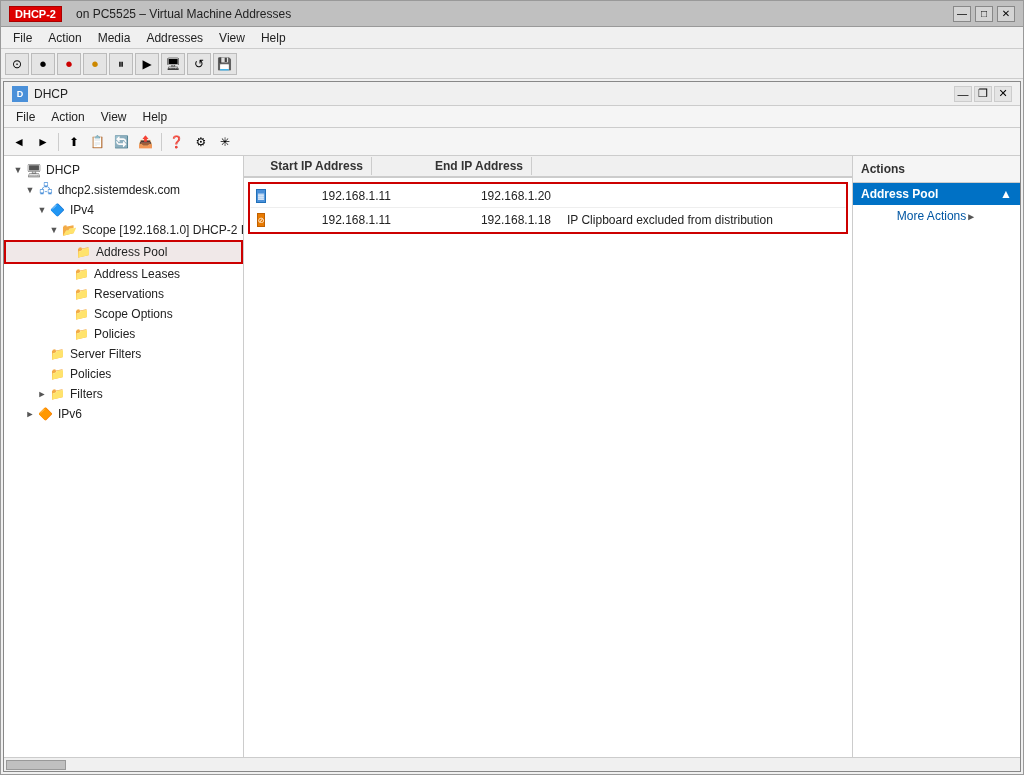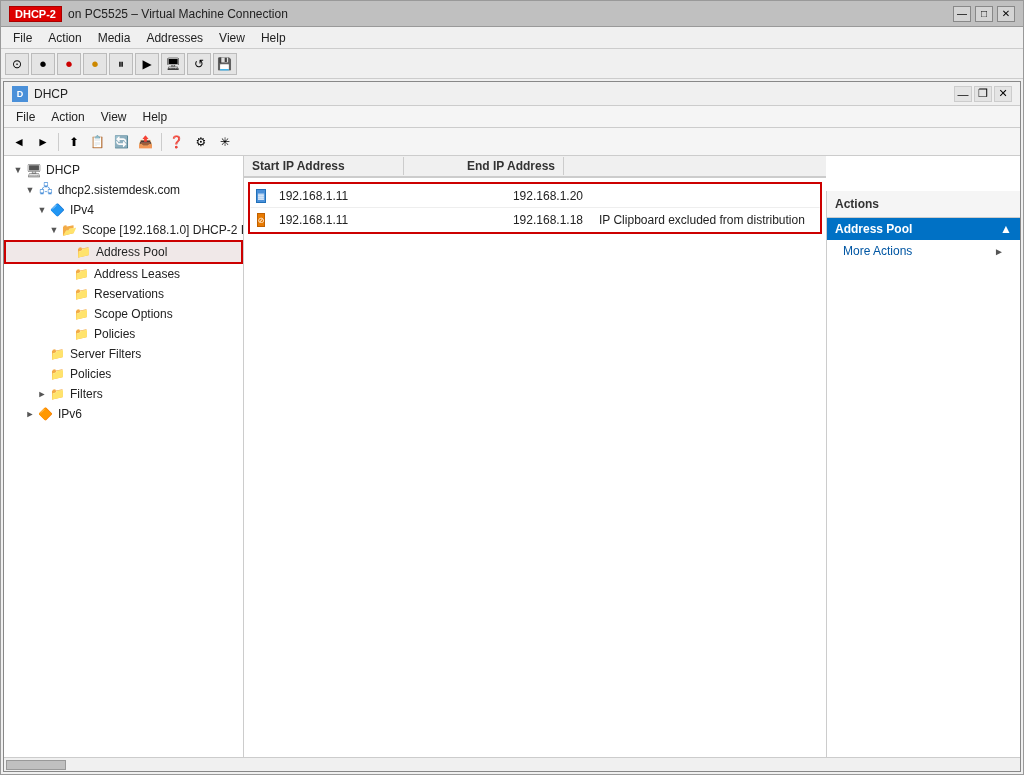--- a/index.html
+++ b/index.html
@@ -32,21 +32,21 @@
       flex-shrink: 0;
     }
 
     .vm-title-badge {
       background: #d00;
       color: white;
       padding: 1px 5px;
       font-size: 11px;
       font-weight: bold;
       border: 1px solid #a00;
-      margin-right: 6px;
+      margin-right: 14px;
     }
 
     .vm-title-text {
       font-size: 12px;
       color: #222;
       flex: 1;
     }
 
     .vm-controls {
       display: flex;
@@ -295,21 +295,21 @@
     .list-col-header {
       padding: 2px 8px;
       font-size: 12px;
       font-weight: bold;
       color: #333;
       border-right: 1px solid #ccc;
       cursor: pointer;
       user-select: none;
     }
 
-    .col-start { width: 160px; }
+    .col-start { width: 128px; text-align: right; }
     .col-end { width: 160px; text-align: right; }
     .col-desc { flex: 1; }
 
     .list-row {
       display: flex;
       align-items: center;
       height: 24px;
       border-bottom: 1px solid #f0f0f0;
       cursor: pointer;
       border: 1px solid transparent;
@@ -352,26 +352,25 @@
       background: #e87a00;
       color: white;
       font-size: 8px;
       display: flex;
       align-items: center;
       justify-content: center;
     }
 
     
     .actions-panel {
-      width: 194px;
+      width: 168px;
       border-left: 1px solid #ccc;
       background: white;
       overflow-y: auto;
       flex-shrink: 0;
-      margin-top: 35px;
     }
 
     .actions-header {
       background: #f5f5f5;
       padding: 6px 8px;
       font-size: 12px;
       font-weight: bold;
       border-bottom: 1px solid #ccc;
       color: #333;
     }
@@ -388,21 +387,21 @@
       cursor: pointer;
     }
 
     .actions-item {
       padding: 4px 16px;
       font-size: 12px;
       color: #0056a3;
       cursor: pointer;
       display: flex;
       align-items: center;
-      justify-content: space-between;
+      justify-content: center;
     }
 
     .actions-arrow {
       font-size: 10px;
       color: #555;
     }
 
     .scrollbar-h {
       height: 14px;
       background: #f0f0f0;
@@ -424,21 +423,21 @@
       border: 2px solid #cc0000;
       background: #f0e8e8;
     }
   </style>
 </head>
 <body>
 
 <div class="vm-window">
   <div class="vm-titlebar">
     <span class="vm-title-badge">DHCP-2</span>
-    <span class="vm-title-text">on PC5525 – Virtual Machine Connection</span>
+    <span class="vm-title-text">on PC5525 – Virtual Machine Addresses</span>
     <div class="vm-controls">
       <div class="vm-control-btn">—</div>
       <div class="vm-control-btn">□</div>
       <div class="vm-control-btn">✕</div>
     </div>
   </div>
 
   <div class="vm-menubar">
     <span class="vm-menubar-item">File</span>
     <span class="vm-menubar-item">Action</span>

